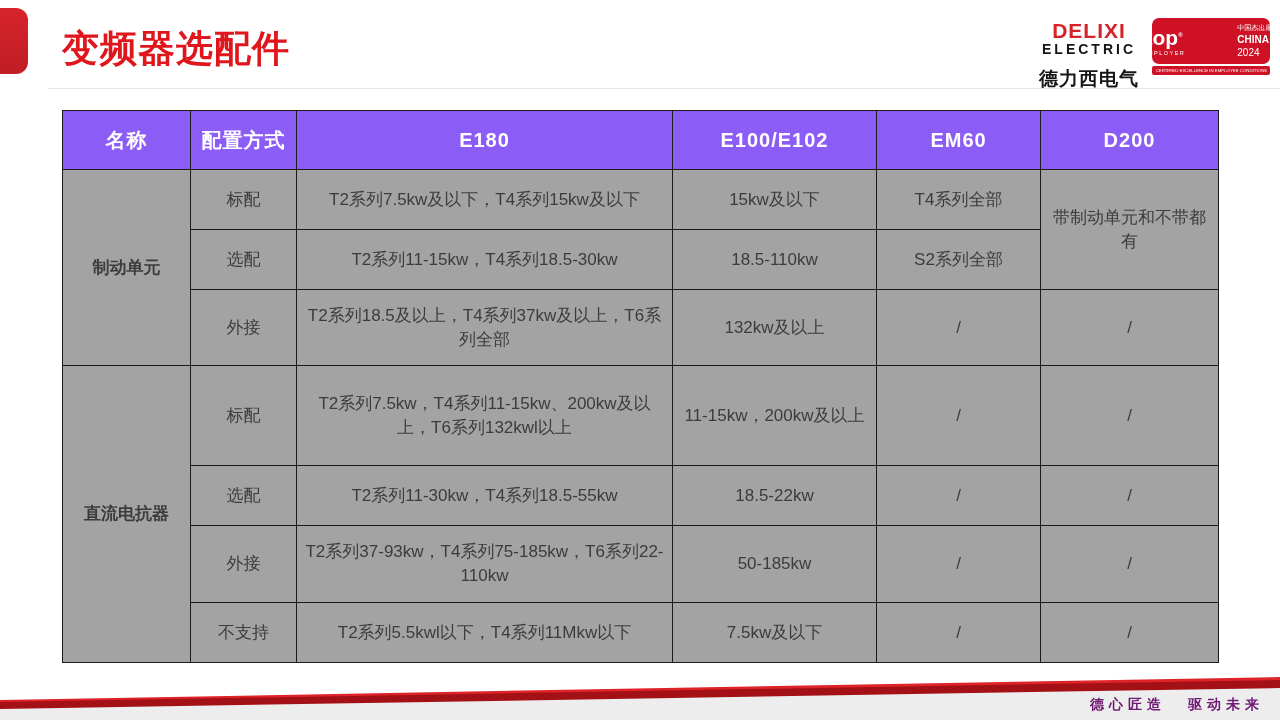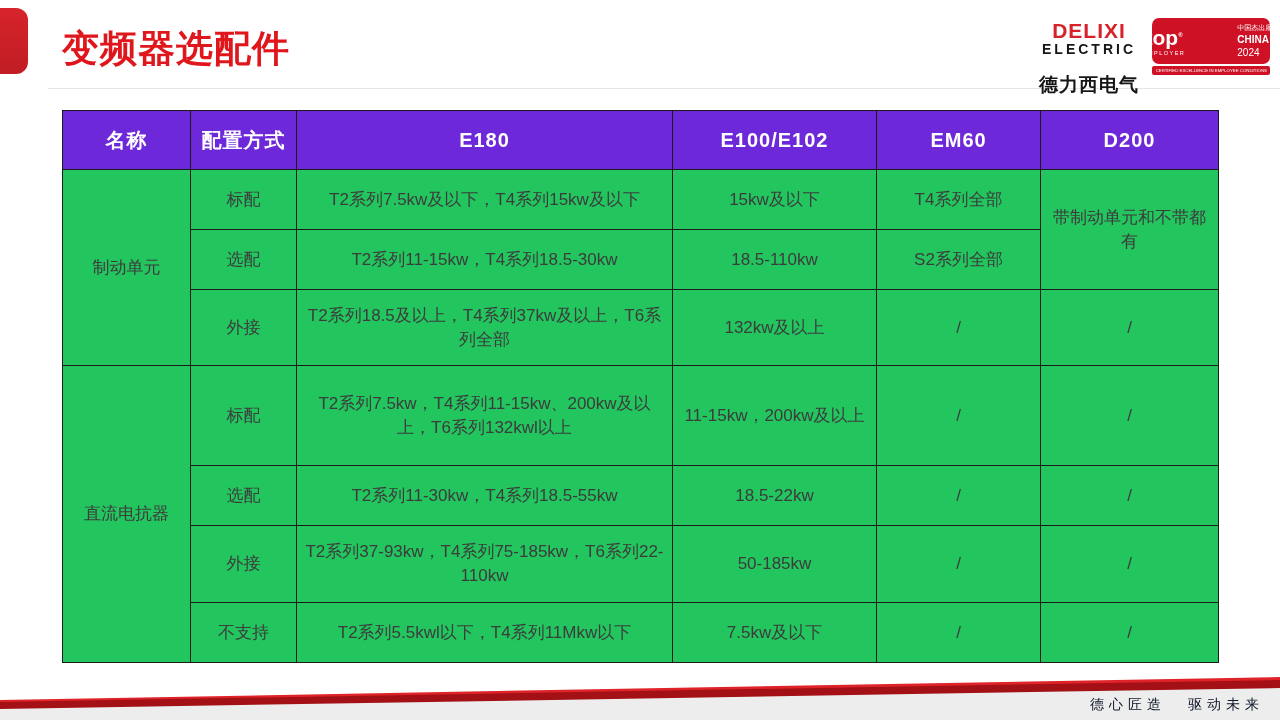--- a/index.html
+++ b/index.html
@@ -23,21 +23,21 @@
   }
   .header-rule {
     position:absolute; left:48px; right:0; top:88px; height:1px;
     background:#e4e7e9;
   }
 
   
   .delixi { position:absolute; left:1036px; top:20px; width:106px; text-align:center; }
   .delixi-name { font-size:21px; font-weight:800; color:#d6232a; letter-spacing:1px; line-height:1; }
   .delixi-sub  { font-size:14px; font-weight:bold; color:#161616; letter-spacing:3px; margin-top:0; }
-  .delixi-cn   { font-size:19px; font-weight:bold; color:#161616; letter-spacing:1px; margin-top:15px; white-space:nowrap; }
+  .delixi-cn   { font-size:19px; font-weight:bold; color:#161616; letter-spacing:1px; margin-top:9px; white-space:nowrap; }
 
   .badge { position:absolute; left:1152px; top:18px; width:118px; }
   .badge-main {
     background:#cf1126; border-radius:7px; height:46px;
     display:flex; align-items:center; justify-content:center;
     padding:0 5px; box-sizing:border-box; color:#fff;
   }
   .badge-top-wrap { text-align:center; }
   .badge-top { font-size:21px; font-weight:800; line-height:1; letter-spacing:0; }
   .badge-top sup { font-size:6px; }
@@ -58,34 +58,34 @@
   
   table.spec {
     position:absolute; left:62px; top:110px; width:1156px;
     border-collapse:collapse; table-layout:fixed;
   }
   table.spec th, table.spec td {
     border:1px solid #1b1b1b; text-align:center; vertical-align:middle;
     padding:2px 6px; box-sizing:border-box; overflow:hidden;
   }
   table.spec th {
-    background:#6d28d9; color:#ffffff; font-size:20px; font-weight:bold;
+    background:#8b5cf6; color:#ffffff; font-size:20px; font-weight:bold;
     height:59px; letter-spacing:1px;
   }
-  table.spec td { font-size:17px; color:#3c3c3c; line-height:1.4; background:#22c55e; }
-  td.group-cell { font-size:18px; }
+  table.spec td { font-size:17px; color:#3c3c3c; line-height:1.4; background:#a3a3a3; }
+  td.group-cell { font-size:18px;font-weight:bold; }
   tr.r1 { height:60px; } tr.r2 { height:60px; } tr.r3 { height:76px; }
   tr.r4 { height:100px; } tr.r5 { height:60px; } tr.r6 { height:77px; }
   tr.r7 { height:60px; }
 
   
   .footer-decor { position:absolute; left:0; top:660px; width:1280px; height:60px; }
   .footer-slogan {
-    position:absolute; right:16px; top:696px; color:#0f172a;
-    font-size:14px; letter-spacing:5px; white-space:nowrap;
+    position:absolute; right:16px; top:696px; color:#701a75;
+    font-size:14px; letter-spacing:5px; white-space:nowrap;font-weight:bold;
   }
   .footer-slogan .gap { display:inline-block; width:22px; }
 </style>
 </head>
 <body>
 
 <div class="accent-block"></div>
 
 <div class="page-title">变频器选配件</div>
 <div class="header-rule"></div>

